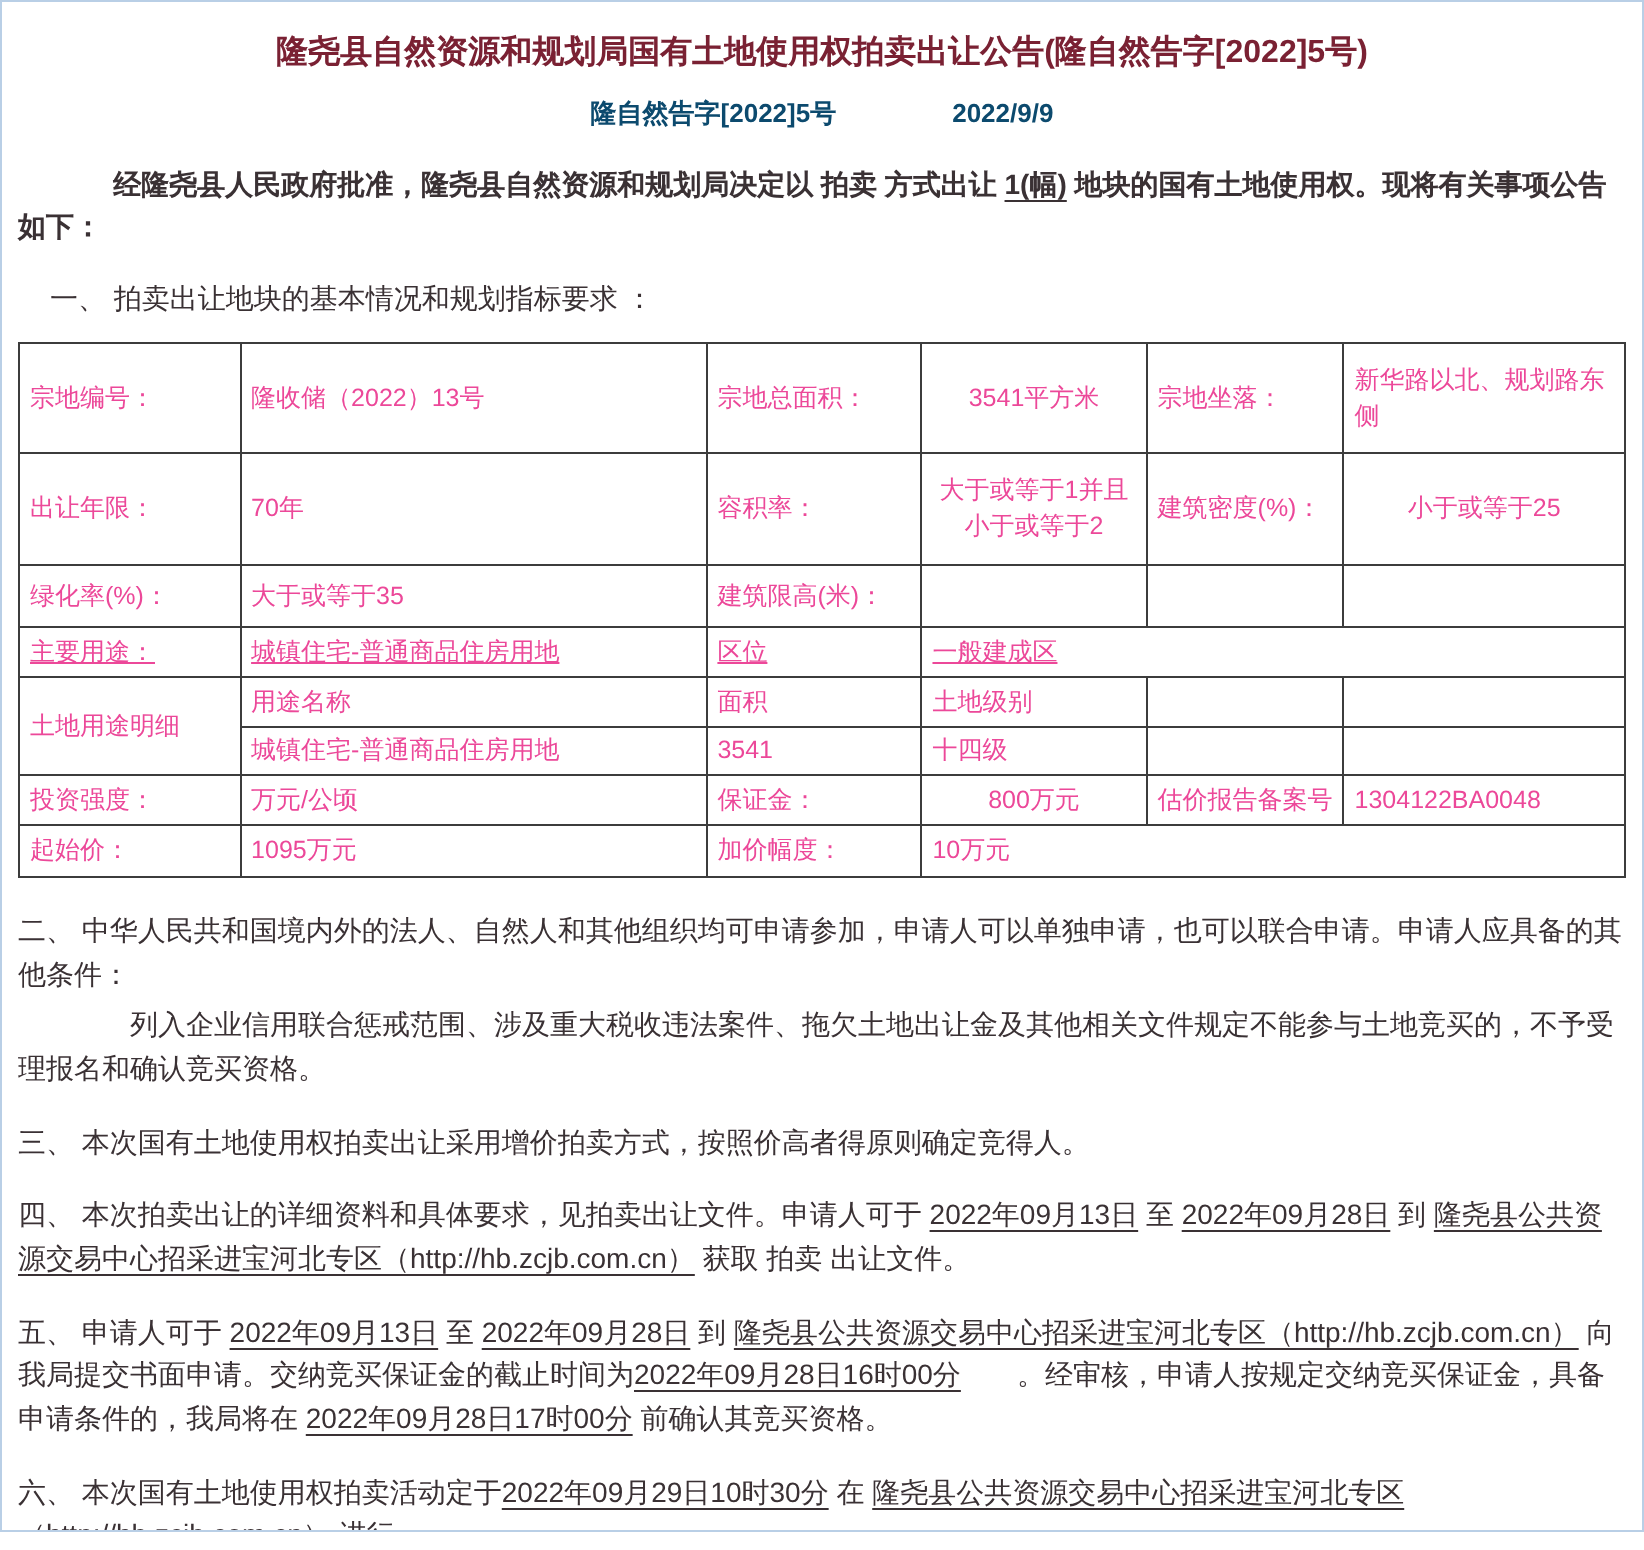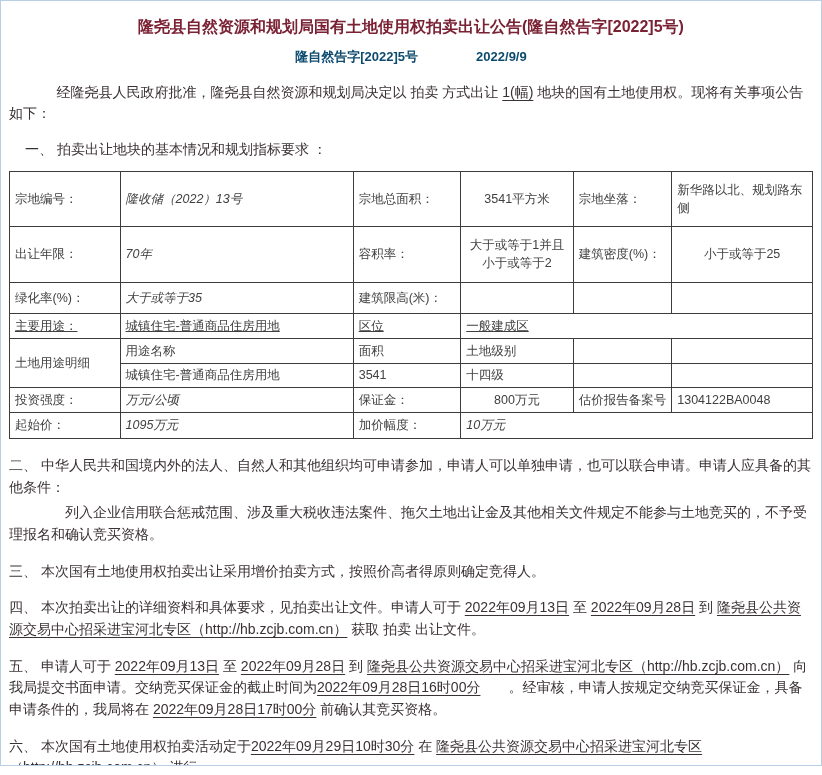--- a/index.html
+++ b/index.html
@@ -13,34 +13,34 @@
   .title{
     text-align:center;font-size:16px;font-weight:bold;
     color:#7a2133;margin:8px 0 10px 0;line-height:1.3;
   }
   .subtitle{
     text-align:center;font-size:13px;font-weight:bold;
     color:#0c4a6e;margin:0 0 16px 0;
   }
   .subtitle .doc-date{margin-left:58px;}
   .para{font-size:14px;line-height:1.55;margin:0 0 4px 0;}
-  .intro{text-indent:3.4em;margin:12px 0 14px 0;}
+  .intro{text-indent:3.4em;margin:12px 0 14px 0;font-weight:bold;}
   .sec-heading{margin:14px 0 10px 16px;}
   .sec{margin:0 0 15px 0;}
   .sec .cont{text-indent:4em;}
   table.land{
     width:100%;border-collapse:collapse;table-layout:fixed;
-    font-size:12.5px;color:#404040;margin:2px 0 16px 0;
+    font-size:12.5px;color:#ec4899;margin:2px 0 16px 0;
   }
   table.land td{
     border:1px solid #3c3c3c;padding:2px 5px;vertical-align:middle;
     overflow:hidden;line-height:1.45;
   }
   td.lbl{padding-left:5px;}
-  td.indent{padding-left:14px;font-style:italic;}
+  td.indent{padding-left:14px;}
   td.c{text-align:center;}
   tr.r1{height:55px;}
   tr.r2{height:56px;}
   tr.r3{height:31px;}
   tr.r4{height:25px;text-decoration:underline;}
   tr.r5{height:25px;}
   tr.r6{height:24px;}
   tr.r7{height:25px;}
   tr.r8{height:26px;margin-top:28px;}
   span.u{text-decoration:underline;text-underline-offset:3px;}

